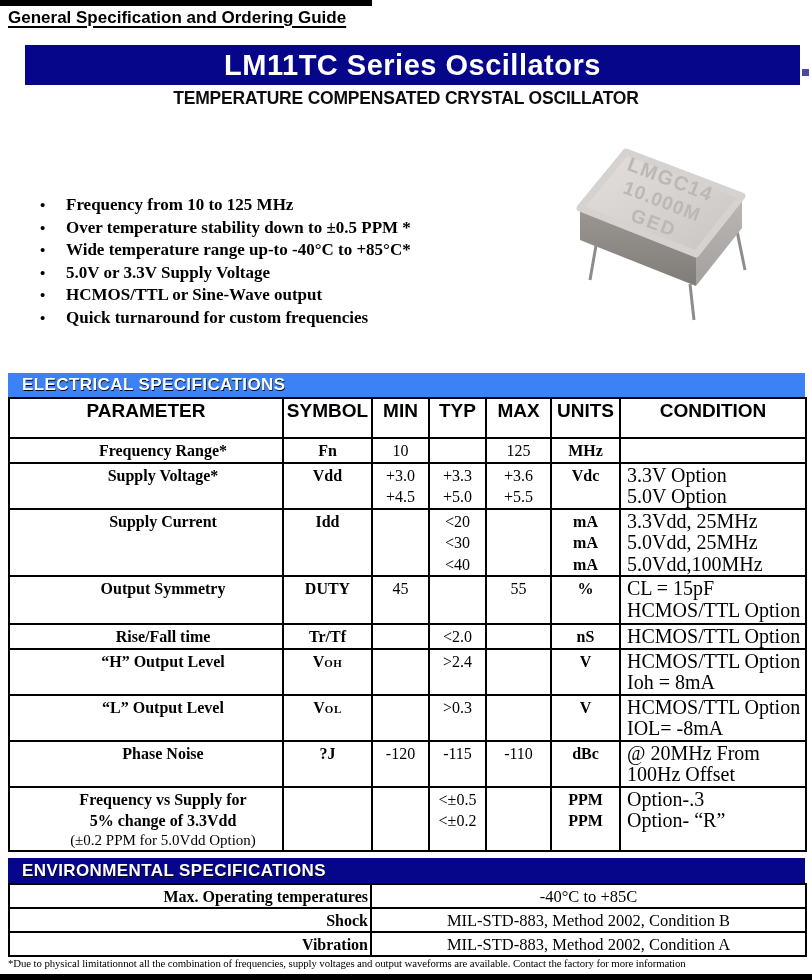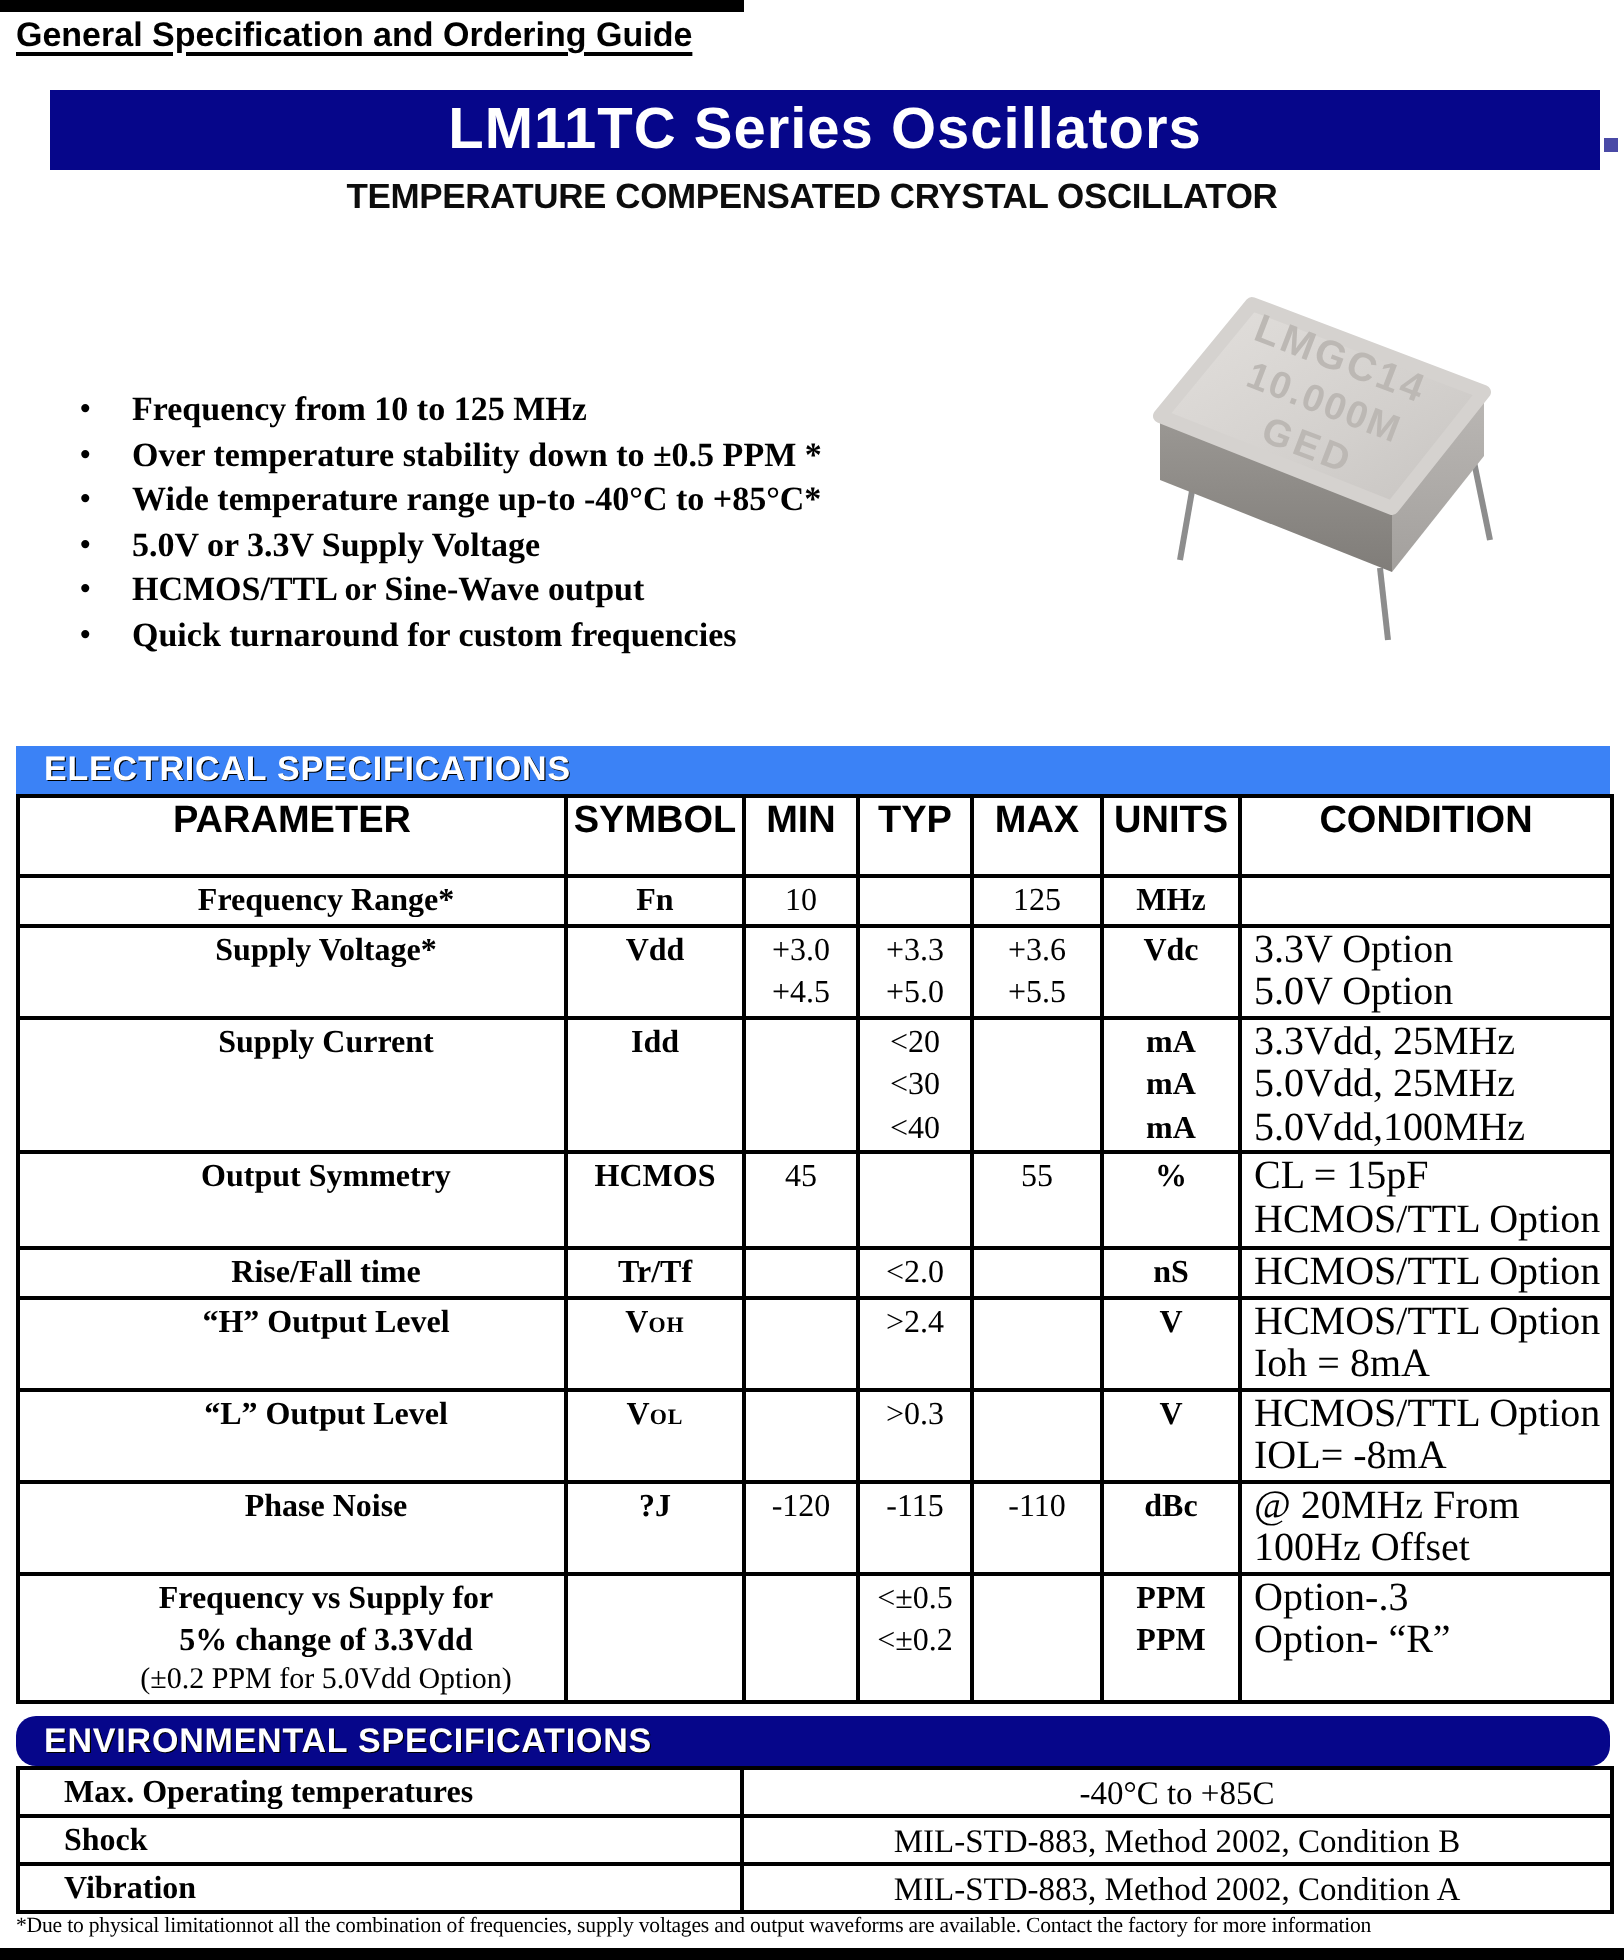--- a/index.html
+++ b/index.html
@@ -41,38 +41,38 @@
   
   .section-bar{
     width:797px;height:24px;background:#06068a;display:flex;align-items:center;
   }
   .section-bar span{
     color:#fff;font-family:"Liberation Sans",sans-serif;font-weight:800;
     font-size:17px;letter-spacing:0.4px;padding-left:14px;
     text-shadow:0.6px 0.6px 0 #000;
   }
   #elec-bar{left:8px;top:373px;}
-  #env-bar{left:8px;top:858px;height:25px;border-radius:10px;}
+  #env-bar{left:8px;top:858px;height:25px;}
   
   table{border-collapse:collapse;table-layout:fixed;}
   #elec-table{left:8px;top:397px;}
   #env-table{left:8px;top:883px;}
   td,th{border:2px solid #000;vertical-align:top;padding:1px 2px 0 2px;overflow:hidden;}
   th{
     font-family:"Liberation Sans",sans-serif;font-weight:bold;font-size:19px;
     text-align:center;
   }
   .c-param{font-weight:bold;font-size:16px;text-align:center;line-height:21px;padding-left:36px;}
   .c-param .note{font-weight:normal;font-size:15px;line-height:19px;}
   .c-sym{font-weight:bold;font-size:16px;text-align:center;line-height:21px;}
   .c-sym .sub{font-size:11px;letter-spacing:0.5px;}
   .c-num{font-size:16px;text-align:center;line-height:21.5px;}
   .c-units{font-weight:bold;font-size:16px;text-align:center;line-height:21.5px;}
   .c-cond{font-size:20px;text-align:left;line-height:21.5px;padding-left:6px;}
-  .env-param{font-weight:bold;font-size:16px;text-align:left;line-height:21px;vertical-align:middle;padding-left:22px;}
+  .env-param{font-weight:bold;font-size:16px;text-align:right;line-height:21px;vertical-align:middle;padding-left:22px;}
   .env-value{font-size:16.5px;text-align:center;line-height:21px;vertical-align:middle;}
   #footnote{
     left:8px;top:957px;width:798px;font-size:10.8px;letter-spacing:-0.1px;color:#000;
   }
   #bottom-black-bar{left:0;top:974px;width:812px;height:6px;background:#000;}
 </style>
 </head>
 <body>
 
 <div class="abs" id="top-black-bar"></div>
@@ -233,21 +233,21 @@
         <td class="c-cond">
           <div>3.3Vdd, 25MHz</div>
           <div>5.0Vdd, 25MHz</div>
           <div>5.0Vdd,100MHz</div>
         </td>
       </tr>
       <tr style="height: 48px;">
         <td class="c-param">
           <div>Output Symmetry</div>
         </td>
-        <td class="c-sym">HCMOS</td>
+        <td class="c-sym">DUTY</td>
         <td class="c-num">
           <div>45</div>
         </td>
         <td class="c-num"></td>
         <td class="c-num">
           <div>55</div>
         </td>
         <td class="c-units">
           <div>%</div>
         </td>

